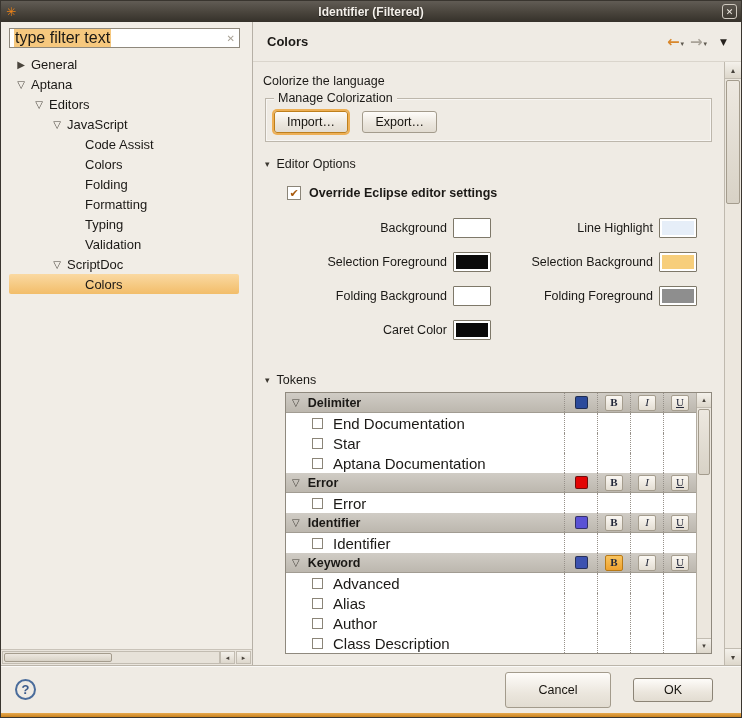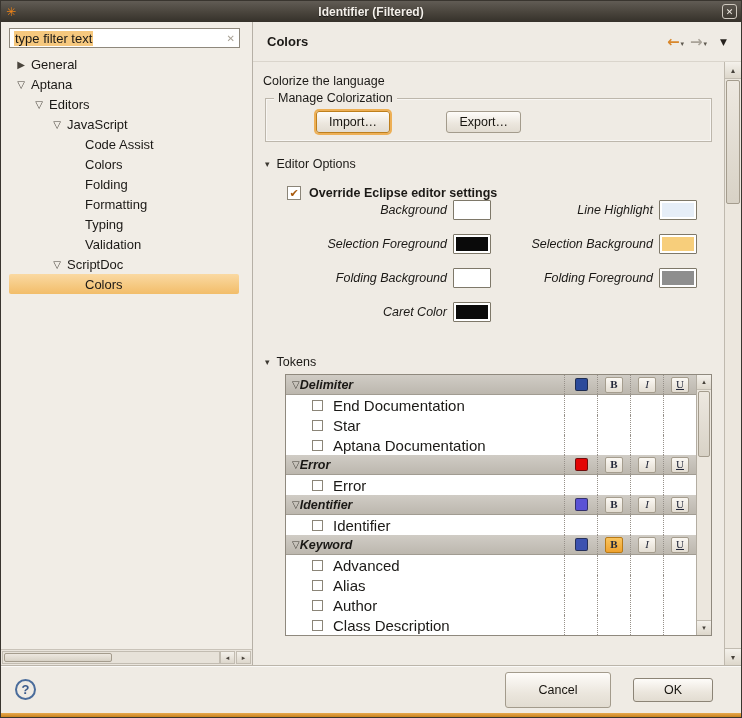--- a/index.html
+++ b/index.html
@@ -13,21 +13,21 @@
   .gear{position:absolute;left:5px;font-size:12px;color:#F08418;line-height:1;}
   .wtitle{flex:1;text-align:center;font-size:12px;font-weight:bold;color:#F4F0EA;text-shadow:0 1px 1px rgba(0,0,0,.7);}
   .closebtn{position:absolute;right:4px;top:3px;width:15px;height:15px;border:1px solid #cfc9bf;border-radius:3px;
     display:flex;align-items:center;justify-content:center;color:#efeae2;font-size:9px;box-sizing:border-box;cursor:default;}
 
   .body{flex:1;display:flex;min-height:0;}
 
   
   .sidebar{width:252px;flex:0 0 auto;border-right:1px solid #b6b0a6;background:#F1EDE6;display:flex;flex-direction:column;box-sizing:border-box;}
   .filter{margin:6px 12px 4px 8px;height:20px;background:#fff;border:1px solid #8e887c;display:flex;align-items:center;padding:0 4px;box-sizing:border-box;}
-  .filter-text{background:#F6C87E;font-size:13px;padding:0 1px;white-space:nowrap;text-align:center;}
+  .filter-text{background:#F6C87E;font-size:16px;padding:0 1px;white-space:nowrap;text-align:center;}
   .filter-clear{margin-left:auto;color:#a9a296;font-size:10px;}
   .tree{flex:1;margin-top:2px;overflow:hidden;}
   .tree-row{height:20px;display:flex;align-items:center;margin:0 13px 0 8px;font-size:13px;white-space:nowrap;}
   .tree-row .twisty{width:16px;flex:0 0 auto;font-size:10px;color:#4a453d;text-align:center;font-family:"DejaVu Sans",sans-serif;}
   .tree-row .tlabel{margin-left:2px;}
   .tree-row.selected{background:linear-gradient(#FAD9A2,#F2BD69);border-radius:2px;}
   .hscroll{height:15px;flex:0 0 auto;display:flex;align-items:stretch;background:#eae5dd;border-top:1px solid #c9c3b9;}
   .htrack{flex:1;position:relative;background:#e7e2d9;border:1px solid #c2bcb1;margin:1px 0 1px 1px;box-sizing:border-box;}
   .hthumb{position:absolute;left:1px;top:1px;bottom:1px;width:108px;background:linear-gradient(#ede8e0,#d8d2c6);
     border:1px solid #a49c8d;border-radius:2px;box-sizing:border-box;}
@@ -44,46 +44,46 @@
   .arrow-fwd{color:#a9a399;font-weight:bold;font-size:15px;line-height:12px;}
   .caret{font-size:7px;color:#5e594f;margin-left:1px;}
   .menu-tri{font-size:9px;color:#26221d;margin:0 6px 0 10px;}
 
   .content{position:absolute;left:0;right:17px;top:40px;bottom:0;padding-left:10px;overflow:hidden;box-sizing:border-box;}
   .intro{margin-top:12px;font-size:12.5px;}
   .groupbox{margin:10px 12px 0 2px;border:1px solid #bdb7ac;box-shadow:inset 0 0 0 1px rgba(255,255,255,.55);
     position:relative;padding:12px 8px 8px;}
   .legend{position:absolute;top:-8px;left:8px;background:#EFEBE4;padding:0 4px;font-size:12.5px;}
   .btn{background:linear-gradient(#fefcf9,#ebe6dd 60%,#e2dcd1);border:1px solid #a39b8c;border-radius:3px;
-    font-size:12.5px;padding:3px 12px;color:#17140f;font-family:inherit;cursor:default;margin-left:42px;}
+    font-size:12.5px;padding:3px 12px;color:#17140f;font-family:inherit;cursor:default;}
   .btn.import{box-shadow:0 0 0 2px rgba(236,160,49,.8);border-color:#be7f1c;margin-right:10px;}
 
   .sectionhead{display:flex;align-items:center;margin:14px 0 0 2px;font-size:12.5px;height:16px;}
   .sectionhead.tokens{margin-top:32px;}
   .sec-tri{font-size:9px;color:#3c3830;margin-right:7px;}
   .checkrow{display:flex;align-items:center;margin:14px 0 0 24px;height:14px;}
   .checkbox{width:12px;height:12px;border:1px solid #8b8578;background:#fff;display:flex;align-items:center;justify-content:center;box-sizing:content-box;}
   .checkmark{color:#a85a0e;font-size:11px;font-weight:bold;line-height:1;}
   .checklabel{margin-left:8px;font-weight:bold;font-size:12.5px;}
 
-  .cgrid{display:grid;grid-template-columns:186px 40px 158px 40px;column-gap:4px;row-gap:14px;align-items:center;font-style:italic;}
+  .cgrid{display:grid;grid-template-columns:186px 40px 158px 40px;column-gap:4px;row-gap:14px;margin-top:18px;align-items:center;}
   .cf-label{text-align:right;font-size:12.5px;padding-right:2px;white-space:nowrap;}
   .swatch-btn{width:38px;height:20px;border:1px solid #7e7869;background:#fff;padding:2px;box-sizing:border-box;display:block;border-radius:1px;}
   .swatch-fill{display:block;width:100%;height:100%;}
 
   
   .table{margin:4px 12px 0 22px;height:262px;border:1px solid #8f897e;background:#fff;position:relative;box-sizing:border-box;overflow:hidden;}
   .rows{position:absolute;left:0;top:0;right:15px;bottom:0;overflow:hidden;}
   .trow{height:20px;display:flex;align-items:stretch;box-sizing:border-box;}
   .trow.group{background:linear-gradient(#d0ccc5,#bcb7ae);border-bottom:1px solid #a19c92;}
   .trow .cell{display:flex;align-items:center;box-sizing:border-box;}
   .cell.name{flex:1;min-width:0;overflow:hidden;white-space:nowrap;}
   .cell.fmt{width:33px;flex:0 0 auto;border-left:1px dotted #97918a;justify-content:center;}
   .trow.group .twisty{font-size:10px;color:#44403a;margin-left:6px;font-family:"DejaVu Sans",sans-serif;}
-  .gname{font-weight:bold;font-size:12.5px;font-style:italic;}
+  .gname{margin-left:8px;font-weight:bold;font-size:12.5px;}
   .tok-swatch{width:13px;height:13px;border:1px solid rgba(20,20,20,.55);border-radius:2px;box-sizing:border-box;}
   .fmt-btn{width:18px;height:16px;border:1px solid #a59d8e;border-radius:2px;background:linear-gradient(#fbf8f3,#e3ddd2);
     font-size:11px;line-height:1;padding:0;display:flex;align-items:center;justify-content:center;
     font-family:"Liberation Serif","DejaVu Serif",serif;color:#23283a;cursor:default;}
   .fmt-btn.b{font-weight:bold;}.fmt-btn.i{font-style:italic;}.fmt-btn.u{text-decoration:underline;}
   .fmt-btn.active{background:linear-gradient(#f8c45f,#efa22e);border-color:#b97a16;}
   .tok-check{width:11px;height:11px;border:1px solid #8b8578;background:#fff;margin-left:26px;flex:0 0 auto;box-sizing:border-box;}
   .tok-label{margin-left:10px;font-size:15px;}
 
   .tscroll{position:absolute;right:0;top:0;bottom:0;width:15px;border-left:1px solid #b3ada2;background:#ece7de;

